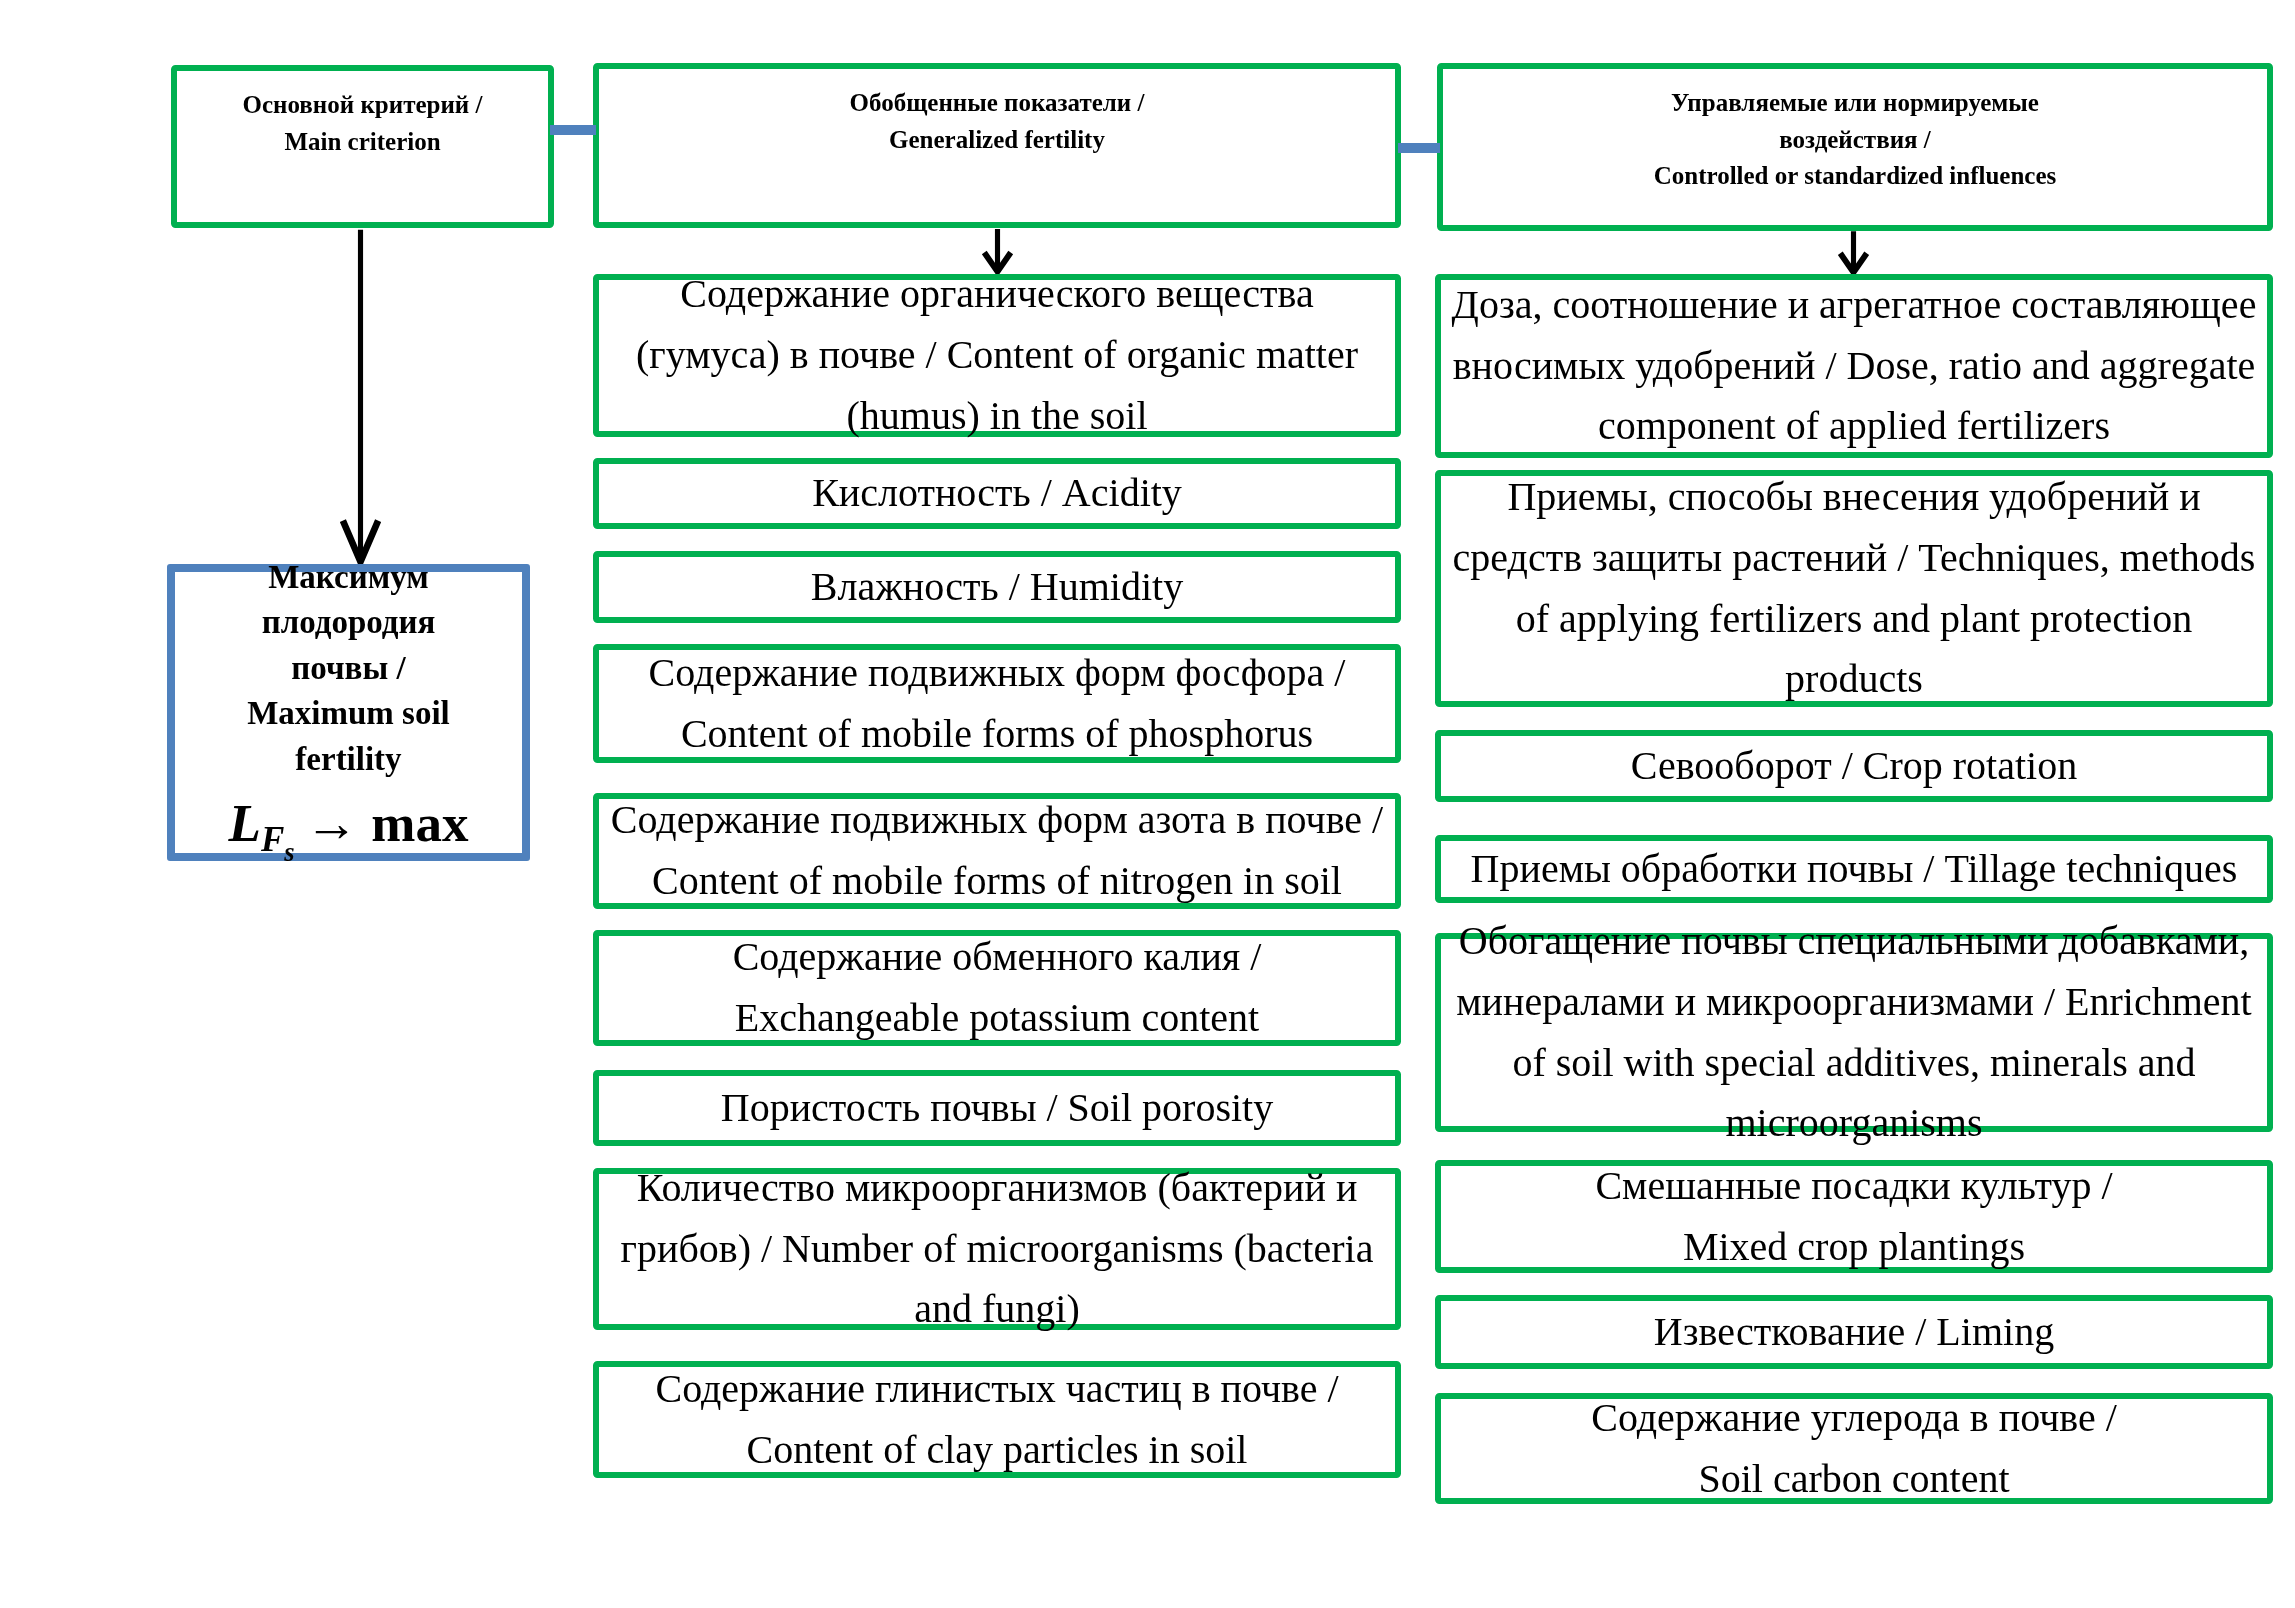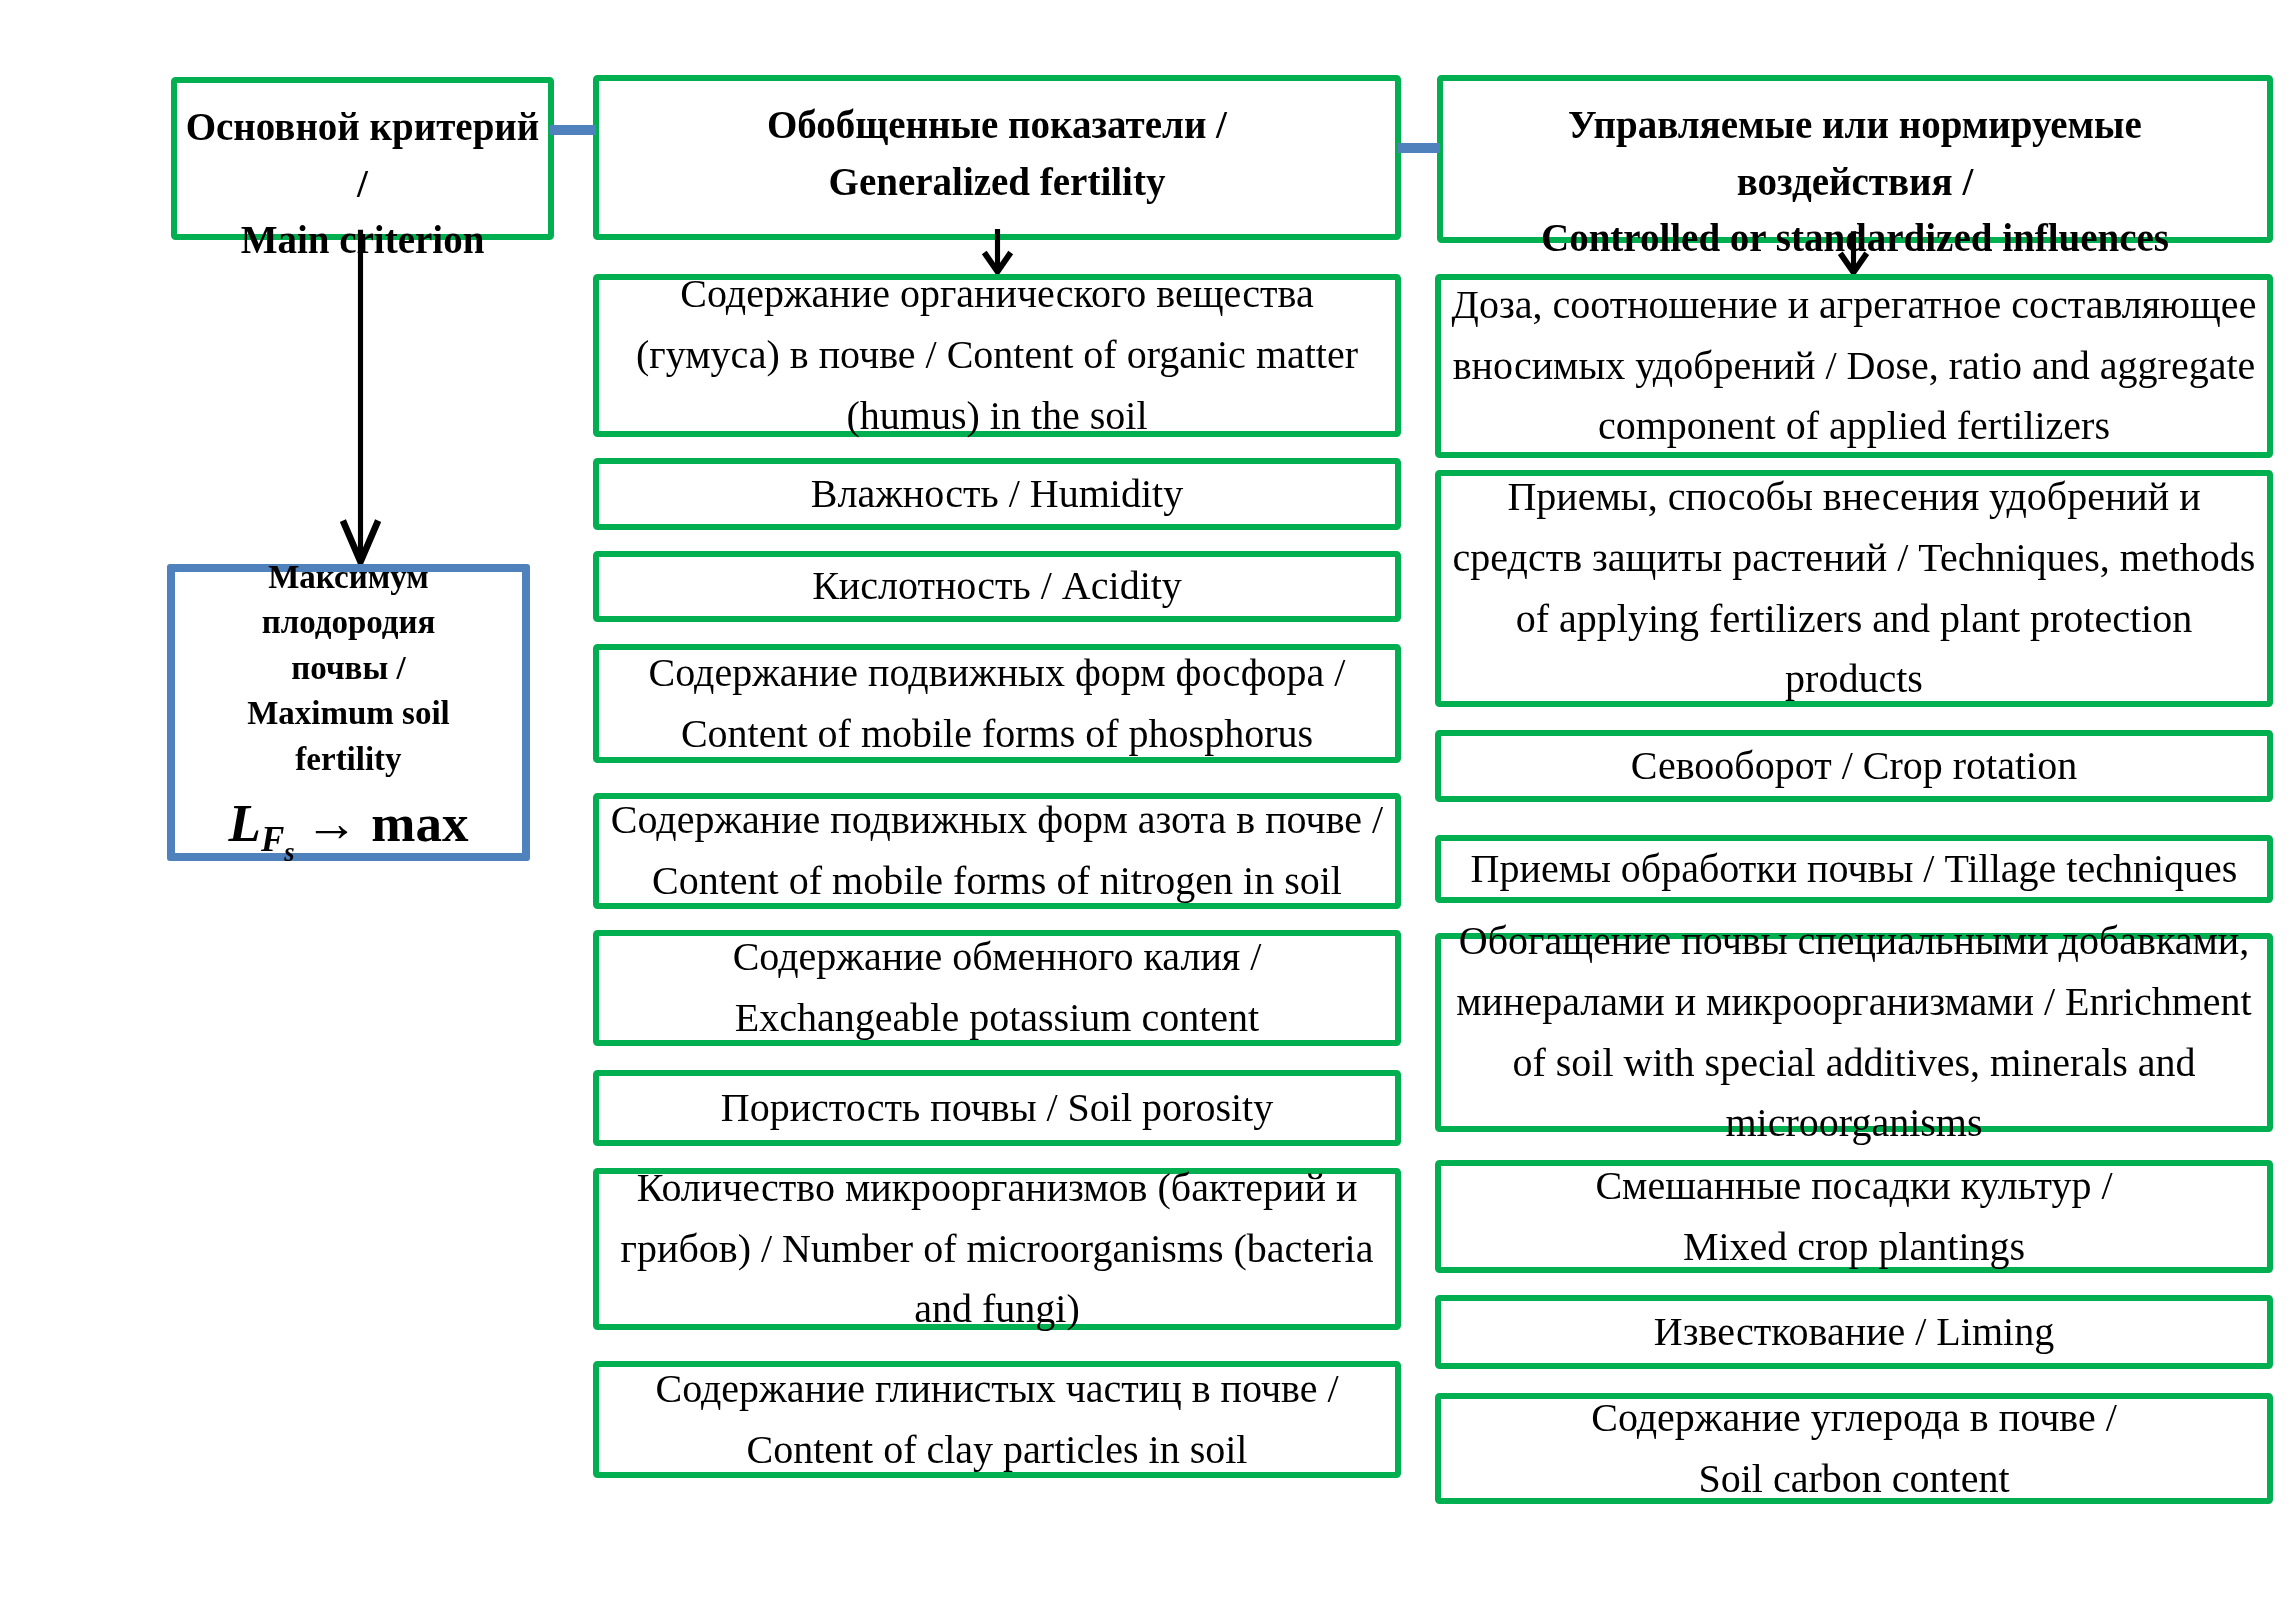--- a/index.html
+++ b/index.html
@@ -32,23 +32,22 @@
     text-align: center;
     white-space: pre-line;
     color: var(--ink);
   }
   
   .header {
     position: absolute;
     font-weight: bold;
     justify-content: flex-start;
     padding-top: 16.3px;
-    font-size: 39px;
+    font-size: 25px;
     line-height: 1.45;
-    margin-top: 12px;
   }
   .h-left  { left: 171px;  top: 65px; width: 383px;  height: 163px; }
   .h-mid   { left: 593px;  top: 63px; width: 808px; height: 165px; }
   .h-right { left: 1437px; top: 63px; width: 836px; height: 168px; }
 
   
   .connector {
     position: absolute;
     height: 9.6px;
     background: var(--blue);
@@ -152,22 +151,22 @@
 почвы /
 Maximum soil
 fertility</div>
     <div class="formula"><span class="fvar">L</span><span class="fsub">F</span><span class="fsubsub">s</span><span class="frest">→ max</span></div>
   </div>
 
   <div class="col col-mid">
     <div class="box m1">Содержание органического вещества
 (гумуса) в почве / Content of organic matter
 (humus) in the soil</div>
+    <div class="box m2">Кислотность / Acidity</div>
     <div class="box m3">Влажность / Humidity</div>
-    <div class="box m2">Кислотность / Acidity</div>
     <div class="box m4">Содержание подвижных форм фосфора /
 Content of mobile forms of phosphorus</div>
     <div class="box m5">Содержание подвижных форм азота в почве /
 Content of mobile forms of nitrogen in soil</div>
     <div class="box m6">Содержание обменного калия /
 Exchangeable potassium content</div>
     <div class="box m7">Пористость почвы / Soil porosity</div>
     <div class="box m8">Количество микроорганизмов (бактерий и
 грибов) / Number of microorganisms (bacteria
 and fungi)</div>

